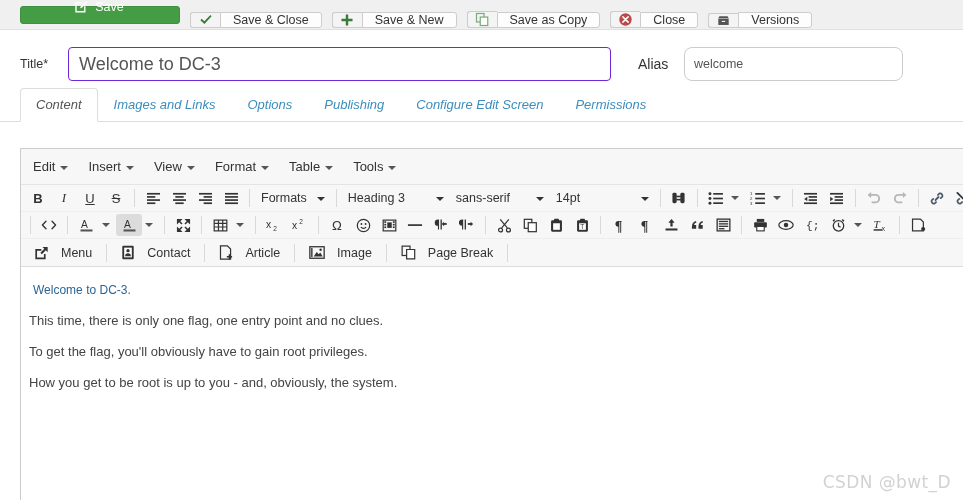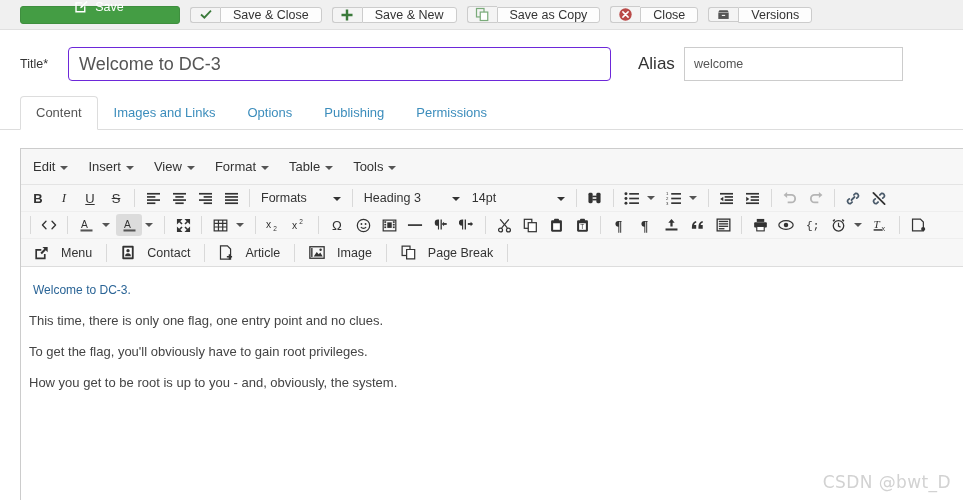--- a/index.html
+++ b/index.html
@@ -16,21 +16,21 @@
 
   
   .toolbar {
     position: absolute; left: 0; top: 0; width: 963px; height: 30px;
     background: #f0f0f0;
     border-bottom: 1px solid #e0e0e0;
     display: flex; align-items: center;
     padding-left: 20px;
     gap: 10px;
   }
-  .btn-group { display: flex; align-items: center; height: 26px; }
+  .btn-group { display: flex; align-items: flex-end; height: 26px; }
   .btn-ico {
     display: flex; align-items: center; justify-content: center;
     width: 30px;
     background: #f4f4f4;
     border: 1px solid #cccccc;
     border-right: none;
     border-radius: 3px 0 0 3px;
   }
   .btn-lbl {
     display: flex; align-items: center; justify-content: center;
@@ -70,38 +70,39 @@
     width: 543px; height: 34px;
     border: 1px solid #6d28d9; border-radius: 4px;
     background: #fff;
     font-family: "Liberation Sans", sans-serif;
     font-size: 18px; color: #555;
     padding: 0 10px;
     outline: none;
   }
   .lbl-alias {
     margin-left: 27px; width: 46px;
-    font-size: 17px; color: #333;
+    font-size: 14px; color: #333;
   }
   .inp-alias {
     width: 219px; height: 28px;
-    border: 1px solid #cccccc; border-radius: 0;
+    border: 1px solid #cccccc; border-radius: 8px;
     background: #fff;
     font-family: "Liberation Sans", sans-serif;
     font-size: 12.5px; color: #555;
     padding: 16px 9px;
     outline: none;
   }
 
   
   .tabs {
-    position: absolute; left: 0; top: 96px; width: 963px; height: 34px;
+    position: absolute; left: 0; top: 88px; width: 963px; height: 34px;
     display: flex; align-items: flex-end;
     border-bottom: 1px solid #dddddd;
     padding-left: 20px;
+    font-style: italic;
   }
   .tab {
     font-size: 13px;
     color: #3c8dbc;
     padding: 8px 15px 8px;
     line-height: 16px;
     border: 1px solid transparent;
     border-radius: 4px 4px 0 0;
     margin-bottom: -1px;
     white-space: nowrap;
@@ -155,21 +156,21 @@
   }
   .sep {
     width: 1px; height: 18px; background: #d9d9d9; margin: 0 5px;
     flex: none;
   }
   .selbox {
     display: flex; align-items: center; justify-content: space-between;
     height: 22px;
     font-size: 12.5px; color: #333;
     padding: 0 6px;
-    gap: 26px;
+    gap: 10px;
   }
   .selbox .caret { border-top-color:#333; }
   .jbtn {
     display: flex; align-items: center; gap: 12px;
     font-size: 12.5px; color: #333;
     padding: 0 9px; height: 22px;
   }
   .disabled { opacity: .33; }
 
   
@@ -271,20 +272,21 @@
     <input class="inp-title" type="text" value="Welcome to DC-3" style="">
     <label class="lbl-alias">Alias</label>
     <input class="inp-alias" type="text" value="welcome" style="">
   </div>
 
   <div class="tabs">
     <div class="tab active">Content</div>
     <div class="tab">Images and Links</div>
     <div class="tab">Options</div>
     <div class="tab">Publishing</div>
+    <div class="tab">Configure Edit Screen</div>
     <div class="tab">Permissions</div>
   </div>
 
   <div class="editor">
 
     <div class="mce-menubar">
       <div class="mce-menuitem">
         <span>Edit</span>
         <i class="caret"></i>
       </div>
@@ -357,20 +359,24 @@
           </svg>
       </div>
       <i class="sep"></i>
       <div class="selbox">
         <span>Formats</span>
         <i class="caret"></i>
       </div>
       <i class="sep"></i>
       <div class="selbox" style="width:108px;">
         <span>Heading 3</span>
+        <i class="caret"></i>
+      </div>
+      <div class="selbox" style="width:100px;">
+        <span>sans-serif</span>
         <i class="caret"></i>
       </div>
       <div class="selbox" style="width:105px;">
         <span>14pt</span>
         <i class="caret"></i>
       </div>
       <i class="sep"></i>
       <div class="tb">
         <svg width="15" height="14" viewBox="0 0 16 15">
             <g fill="#333">

